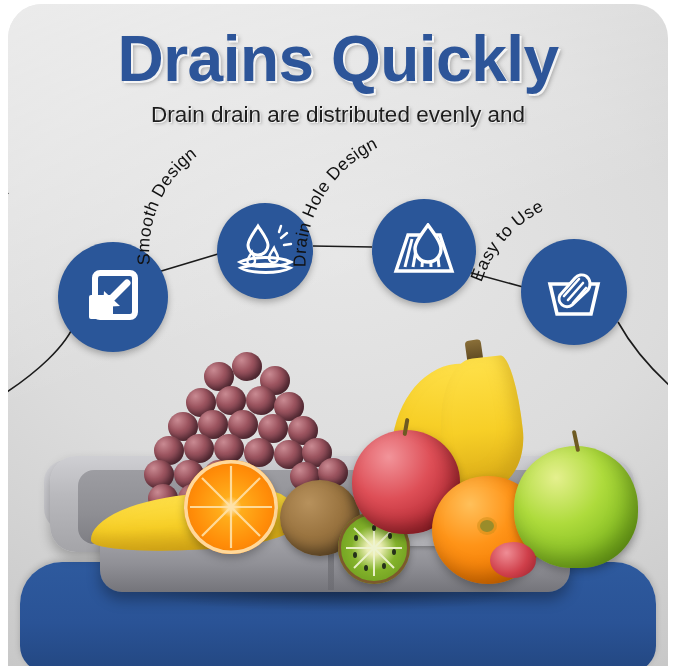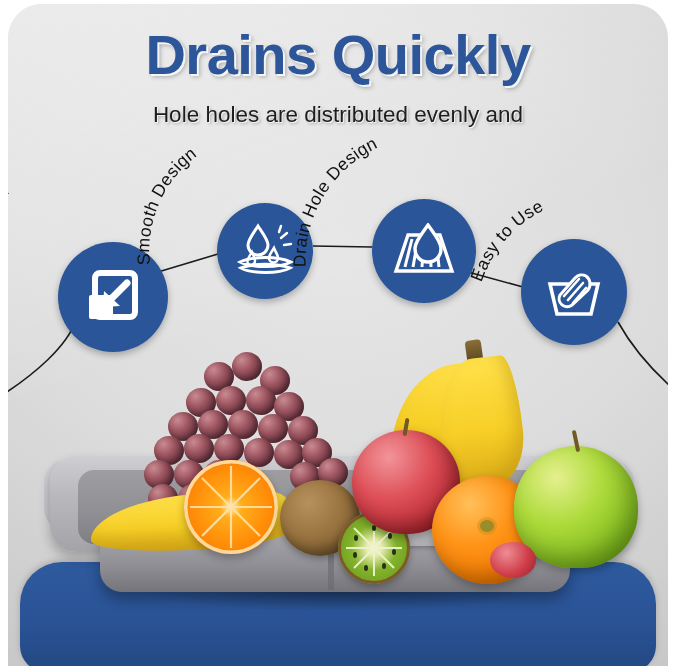--- a/index.html
+++ b/index.html
@@ -14,21 +14,21 @@
         border-radius:34px 34px 0 0;
         background:
           radial-gradient(120% 85% at 50% 38%, #e6e6e6 0%, #dcdcdc 42%, #c9c9c9 82%, #bcbcbc 100%);
         overflow:hidden;}
   .card-sheen{position:absolute;inset:0;
         background:linear-gradient(160deg, rgba(255,255,255,.55) 0%, rgba(255,255,255,0) 45%);
         pointer-events:none;}
 
   
   .headline{position:absolute;left:0;right:0;top:18px;text-align:center;
-        font-size:56px;font-weight:bold;letter-spacing:-.5px;
+        font-size:64px;font-weight:bold;letter-spacing:-.5px;
         color:#2d5599;
         text-shadow:2px 2px 0 rgba(255,255,255,.85), 3px 3px 4px rgba(90,90,90,.45);}
   .subhead{position:absolute;left:60px;right:60px;top:96px;text-align:center;
         font-size:22.5px;line-height:30px;color:#1d1d1d;font-weight:400;
         text-shadow:1px 1px 0 rgba(255,255,255,.8), 2px 2px 3px rgba(110,110,110,.5);}
 
   
   .connectors{position:absolute;left:0;top:0;width:660px;height:662px;}
 
   
@@ -89,21 +89,21 @@
 </head>
 <body>
 
 <div id="stage">
 
   <div class="card">
     <div class="card-sheen"></div>
 
     <div class="headline">Drains Quickly</div>
     <div class="subhead">
-      <div>Hole holes are distributed evenly and</div>
+      <div>Drain drain are distributed evenly and</div>
     </div>
 
     <svg class="connectors" viewBox="0 0 660 662">
       <path d="M -20,400 C 30,370 60,340 68,316" fill="none" stroke="#1b1b1b" stroke-width="1.6"></path>
       <path d="M 150,268 L 210,250" fill="none" stroke="#1b1b1b" stroke-width="1.6"></path>
       <path d="M 305,242 L 364,243" fill="none" stroke="#1b1b1b" stroke-width="1.6"></path>
       <path d="M 460,268 L 515,283" fill="none" stroke="#1b1b1b" stroke-width="1.6"></path>
       <path d="M 610,318 C 625,345 650,375 690,405" fill="none" stroke="#1b1b1b" stroke-width="1.6"></path>
     </svg>
 

